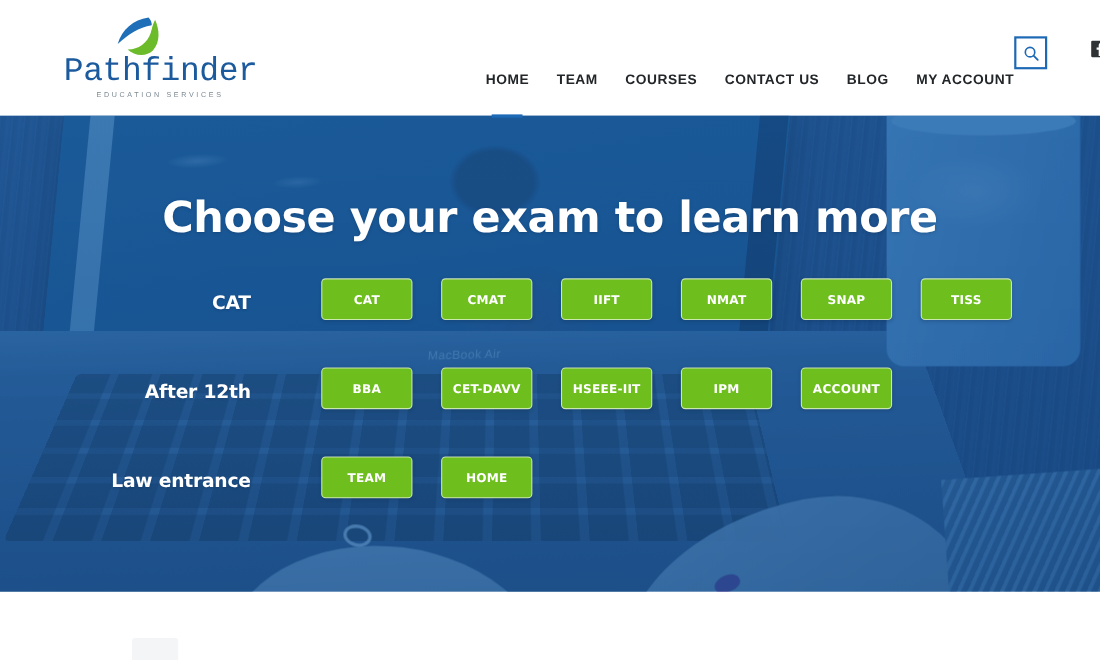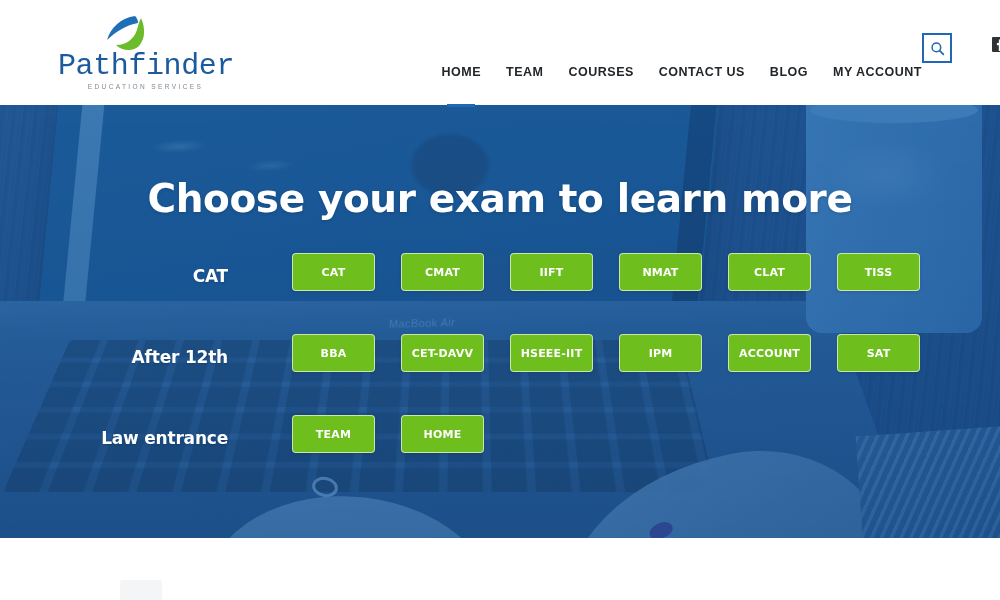--- a/index.html
+++ b/index.html
@@ -573,34 +573,33 @@
 
       <div class="exam-rows">
 
         <div class="exam-row">
           <div class="row-label">CAT</div>
           <div class="row-buttons">
             <button class="exam-btn">CAT</button>
             <button class="exam-btn">CMAT</button>
             <button class="exam-btn">IIFT</button>
             <button class="exam-btn">NMAT</button>
-            <button class="exam-btn">CLAT</button>
+            <button class="exam-btn">SNAP</button>
             <button class="exam-btn">TISS</button>
           </div>
         </div>
 
         <div class="exam-row">
           <div class="row-label">After 12th</div>
           <div class="row-buttons">
             <button class="exam-btn">BBA</button>
             <button class="exam-btn">CET-DAVV</button>
             <button class="exam-btn">HSEEE-IIT</button>
             <button class="exam-btn">IPM</button>
             <button class="exam-btn">ACCOUNT</button>
-            <button class="exam-btn">SAT</button>
           </div>
         </div>
 
         <div class="exam-row">
           <div class="row-label">Law entrance</div>
           <div class="row-buttons">
             <button class="exam-btn">TEAM</button>
             <button class="exam-btn">HOME</button>
           </div>
         </div>

